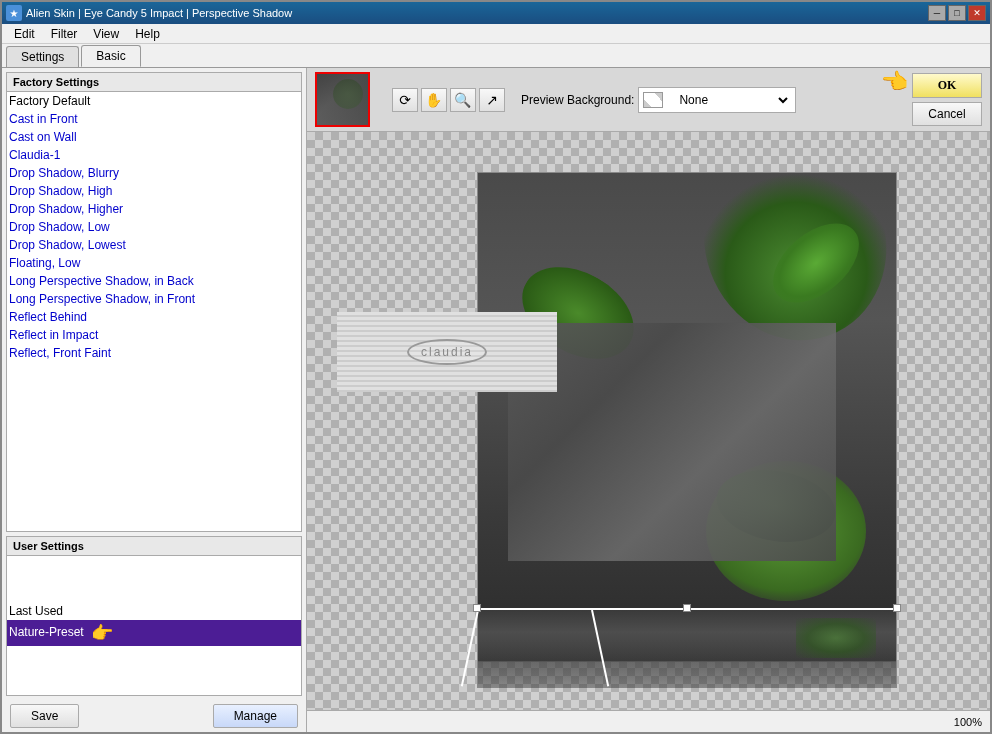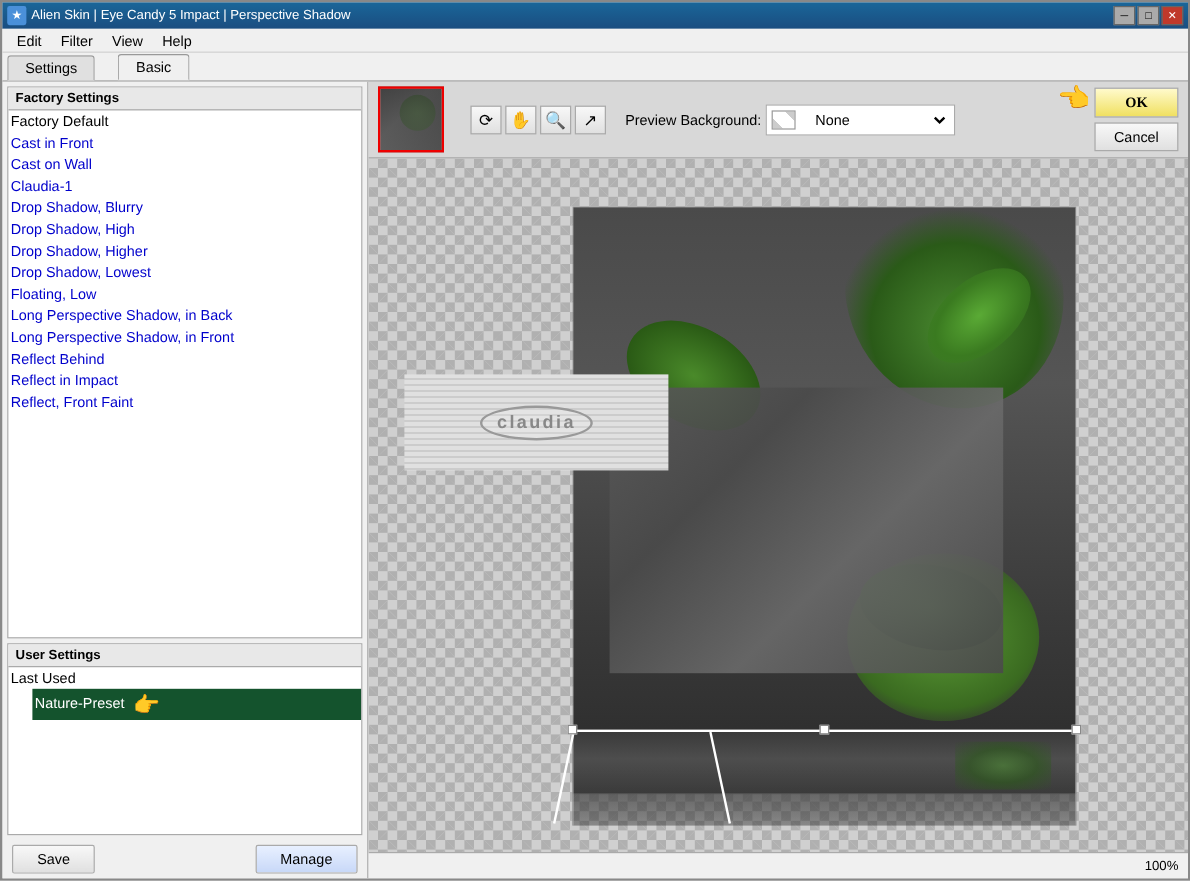--- a/index.html
+++ b/index.html
@@ -106,21 +106,21 @@
       flex-shrink: 0;
     }
 
     .tab {
       padding: 3px 14px;
       border: 1px solid #999;
       border-bottom: none;
       background: #e0e0e0;
       cursor: pointer;
       font-size: 12px;
-      margin-right: 19px;
+      margin-right: 2px;
       border-radius: 3px 3px 0 0;
     }
 
     .tab.active {
       background: #f0f0f0;
       border-bottom: 1px solid #f0f0f0;
       z-index: 1;
     }
 
     
@@ -166,34 +166,34 @@
     }
 
     .list-item {
       padding: 2px 2px;
       cursor: pointer;
       font-size: 12px;
       white-space: nowrap;
     }
     .list-item.blue { color: #0000cc; }
     .list-item.selected {
-      background: #14532d;
+      background: #4c1d95;
       color: white;
-      margin-left: 20px;
     }
 
     
     .user-settings-section {
       height: 160px;
       border: 1px solid #aaa;
       margin: 0 4px 4px 4px;
       background: white;
       display: flex;
       flex-direction: column;
       flex-shrink: 0;
+      gap: 46px;
     }
 
     
     .bottom-buttons {
       display: flex;
       justify-content: space-between;
       padding: 4px 8px;
       flex-shrink: 0;
     }
 
@@ -473,20 +473,21 @@
       <div class="settings-section">
         <div class="section-header">Factory Settings</div>
         <div class="list-container">
           <div class="list-item">Factory Default</div>
           <div class="list-item blue">Cast in Front</div>
           <div class="list-item blue">Cast on Wall</div>
           <div class="list-item blue">Claudia-1</div>
           <div class="list-item blue">Drop Shadow, Blurry</div>
           <div class="list-item blue">Drop Shadow, High</div>
           <div class="list-item blue">Drop Shadow, Higher</div>
+          <div class="list-item blue">Drop Shadow, Low</div>
           <div class="list-item blue">Drop Shadow, Lowest</div>
           <div class="list-item blue">Floating, Low</div>
           <div class="list-item blue">Long Perspective Shadow, in Back</div>
           <div class="list-item blue">Long Perspective Shadow, in Front</div>
           <div class="list-item blue">Reflect Behind</div>
           <div class="list-item blue">Reflect in Impact</div>
           <div class="list-item blue">Reflect, Front Faint</div>
         </div>
       </div>
 
@@ -547,21 +548,21 @@
           <button class="cancel-btn">Cancel</button>
         </div>
       </div>
 
       <div class="preview-area">
 
         <div class="checkered"></div>
 
         <div style="position:absolute;top:180px;left:30px;width:220px;height:80px;background:repeating-linear-gradient(0deg,#ccc 0px,#ccc 2px,#e0e0e0 2px,#e0e0e0 5px);display:flex;align-items:center;justify-content:center;z-index:2;">
           <div style="background:rgba(255,255,255,0.15);padding:4px 12px;border-radius:50%;border:2px solid #999;">
-            <span style="font-size:15px;font-weight:bold;color:#888;letter-spacing:2px;">claudia</span>
+            <span style="font-size:12px;font-weight:normal;color:#888;letter-spacing:2px;">claudia</span>
           </div>
         </div>
 
         <div class="preview-image">
           <div class="preview-image-inner">
 
             <div class="woman-figure"></div>
 
             <div class="leaf-green-1"></div>
             <div class="leaf-green-2"></div>

